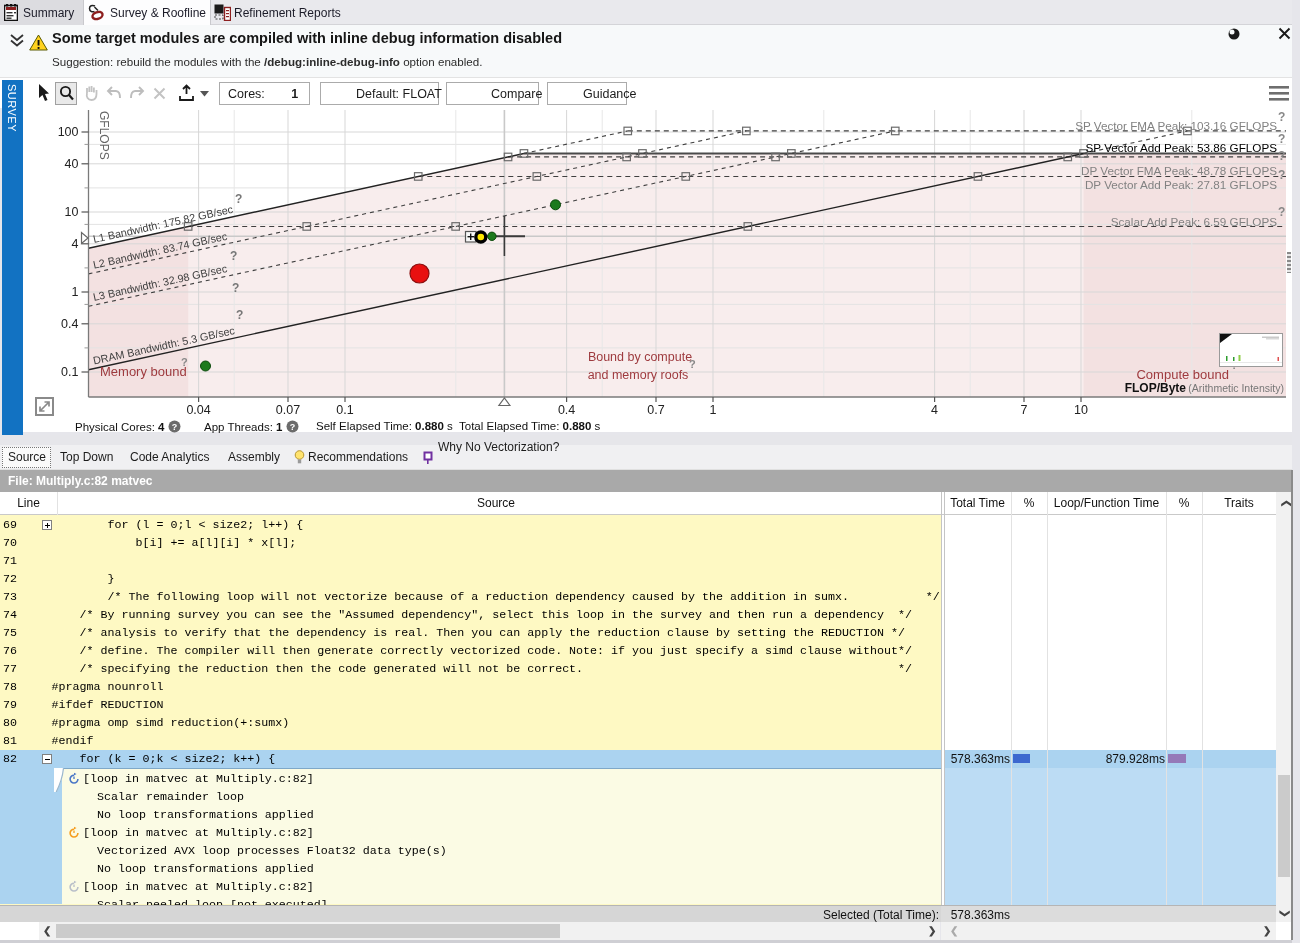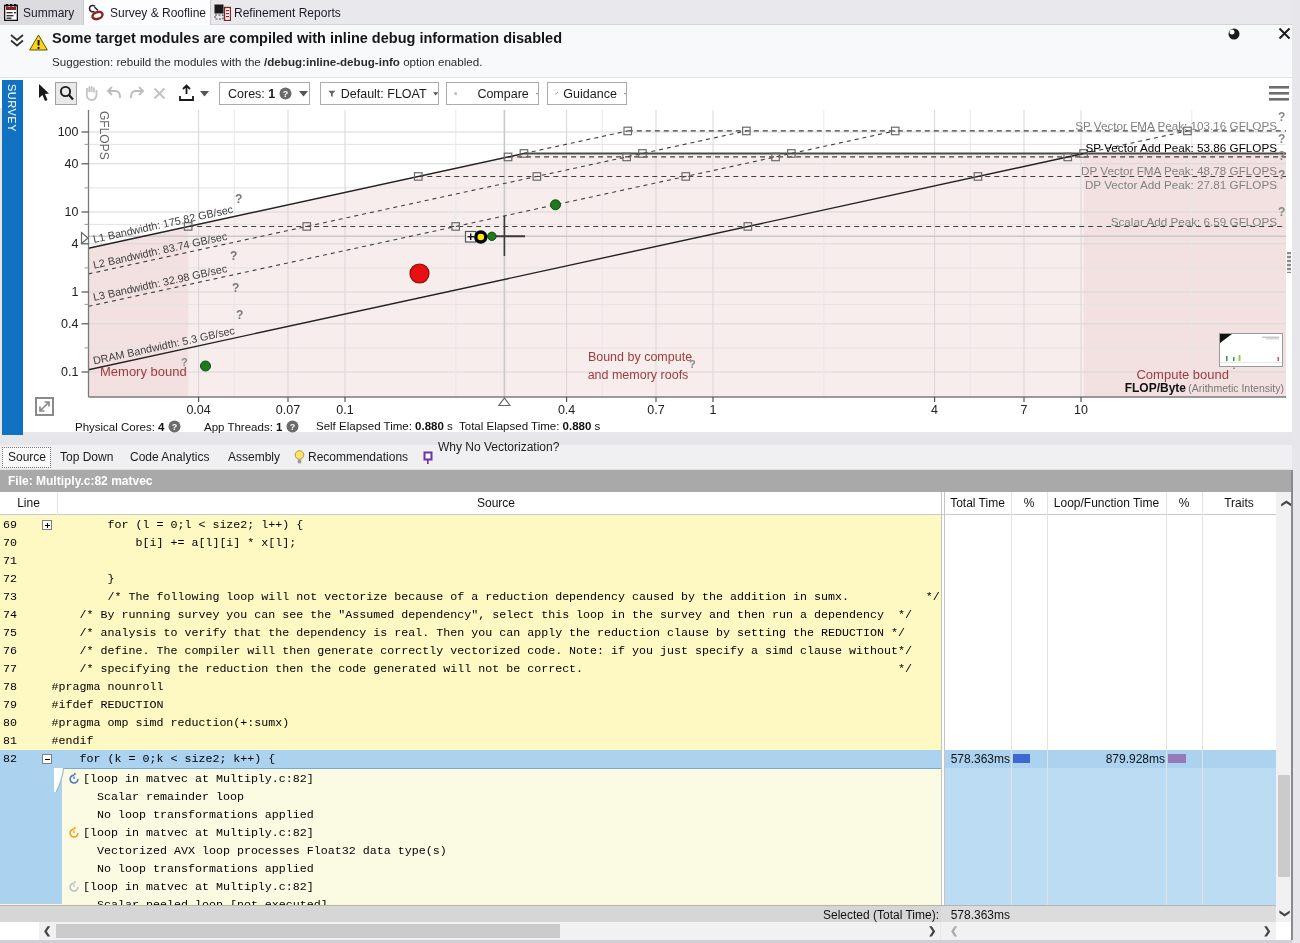--- a/index.html
+++ b/index.html
@@ -5,21 +5,21 @@
   font-family:"Liberation Sans", sans-serif; position:relative; }
 .abs { position:absolute; }
 
 #tabbar { left:0; top:0; width:1300px; height:25px; background:#e9e9ed; border-bottom:1px solid #d4d4d8;}
 .ttab { position:absolute; top:0; height:25px; font-size:12px; color:#1b1b28; display:flex; align-items:center; }
 
 #banner { left:0; top:25px; width:1300px; height:53px; background:#f7f9fa; border-bottom:1px solid #e3e3e3;}
 
 #toolbar { left:0; top:78px; width:1300px; height:30px; background:#fff; }
 .tbtn { position:absolute; top:82px; height:23px; white-space:nowrap; border:1px solid #ababab; background:#fff;
-  font-size:12.5px; color:#1b1b1b; display:flex; align-items:center; }
+  font-size:12.5px; color:#1b1b1b; display:flex; align-items:center;gap:23px; }
 
 #survey { left:2px; top:80px; width:21px; height:356px; background:#1272c2; }
 #survey span { position:absolute; left:4px; top:4px; color:#fff; font-size:11px;
   writing-mode:vertical-rl; letter-spacing:0.5px;}
 
 #btabs { left:0; top:445px; width:1300px; height:25px; background:#f0f0f2; border-bottom:1px solid #e0e0e0;}
 .btab { position:absolute; top:3px; font-size:12px; color:#1b1b1b; }
 #filehdr { left:0; top:470px; width:1292px; height:22px; background:#a9a9a9; color:#fff;
   font-size:12px; font-weight:bold; line-height:22px; padding-left:8px;}
 #thead { left:0; top:492px; width:1292px; height:23px; background:#fff; border-bottom:1px solid #d9d9d9; font-size:12px; color:#111;}
@@ -149,21 +149,21 @@
   <span style="margin-left:5px;">Default: FLOAT</span>
   <svg style="margin-left:6px" width="9" height="6" viewBox="0 0 9 6">
       <polygon points="0,0 9,0 4.5,5.5" fill="#555"></polygon>
     </svg>
 </div>
 <div class="tbtn" style="left:446px;width:93px;">
   <svg style="margin-left:7px" width="14" height="13" viewBox="0 0 14 13">
     <path d="M7 1 L7 11 M3 3 L11 3 M1 11 L13 11" stroke="#555" stroke-width="1.3" fill="none"></path>
     <path d="M3 3 L1.5 7 L4.5 7 Z M11 3 L9.5 7 L12.5 7 Z" fill="#555"></path>
   </svg>
-  <span style="margin-left:20px;">Compare</span>
+  <span style="margin-left:14px;">Compare</span>
   <svg style="margin-left:7px" width="9" height="6" viewBox="0 0 9 6">
       <polygon points="0,0 9,0 4.5,5.5" fill="#555"></polygon>
     </svg>
 </div>
 <div class="tbtn" style="left:547px;width:80px;">
   <svg style="margin-left:7px" width="14" height="13" viewBox="0 0 14 13">
     <path d="M2 11 L12 1 M8 1.5 L12 1 L11.5 5" stroke="#555" stroke-width="1.4" fill="none"></path>
     <path d="M2 4 L4 6 M2 7.5 L5.5 7.5" stroke="#555" stroke-width="1.4"></path>
   </svg>
   <span style="margin-left:5px;">Guidance</span>

